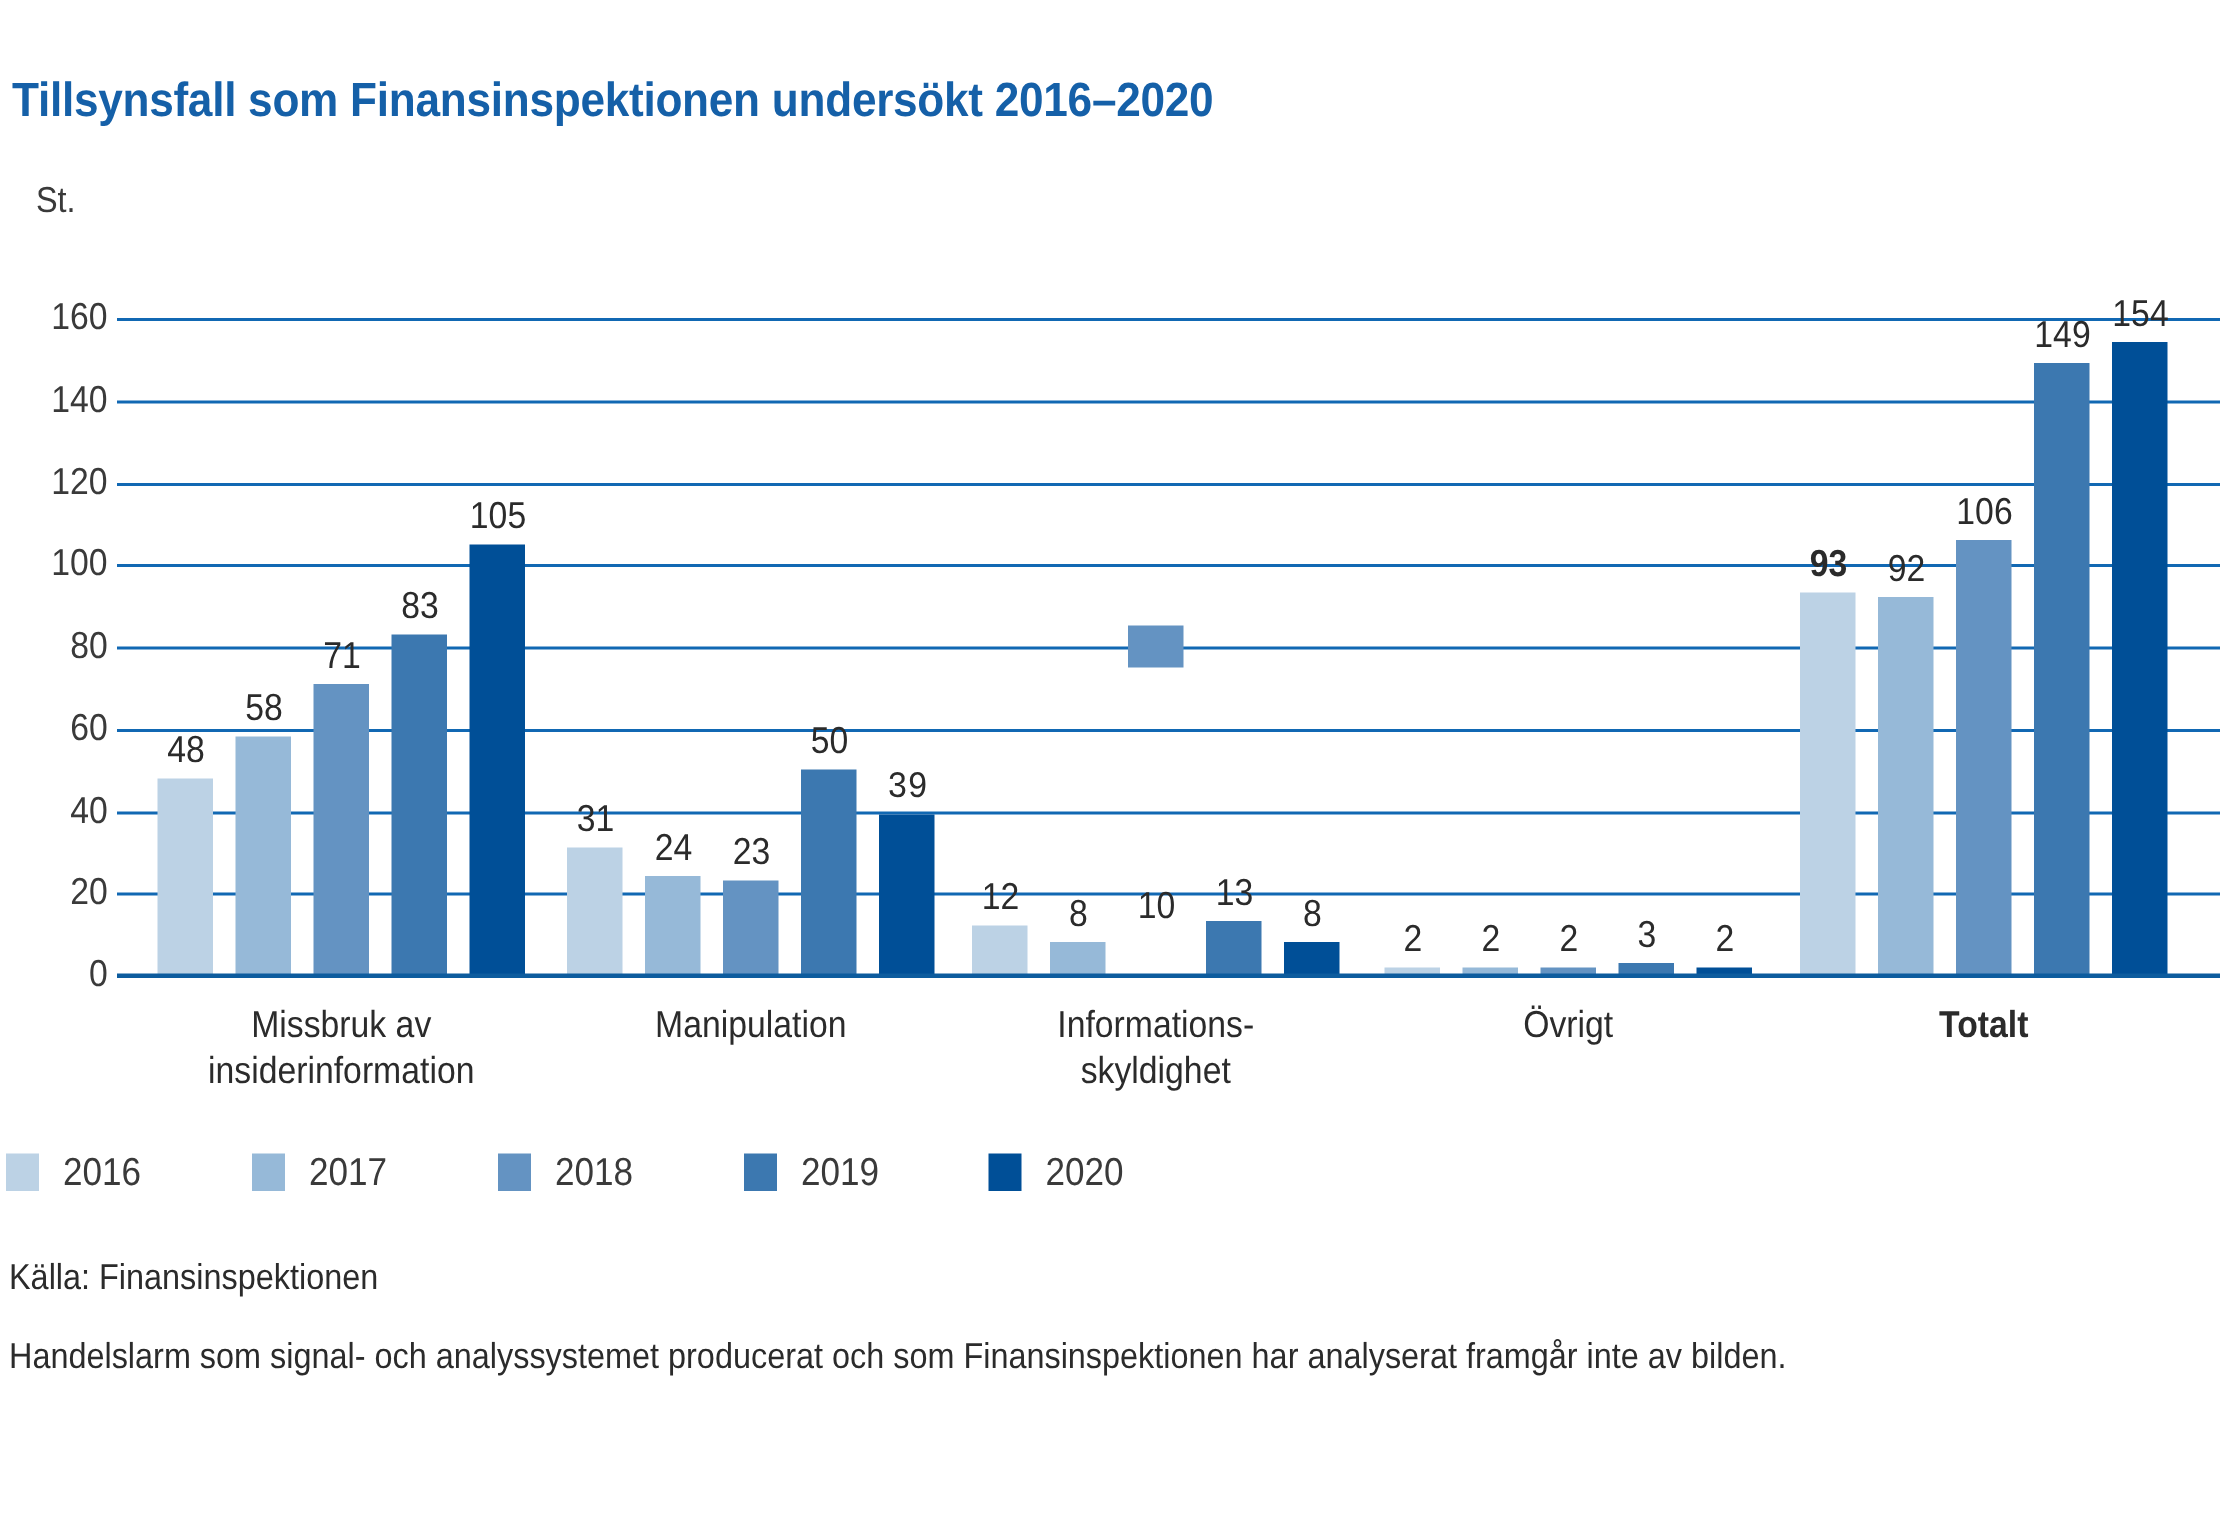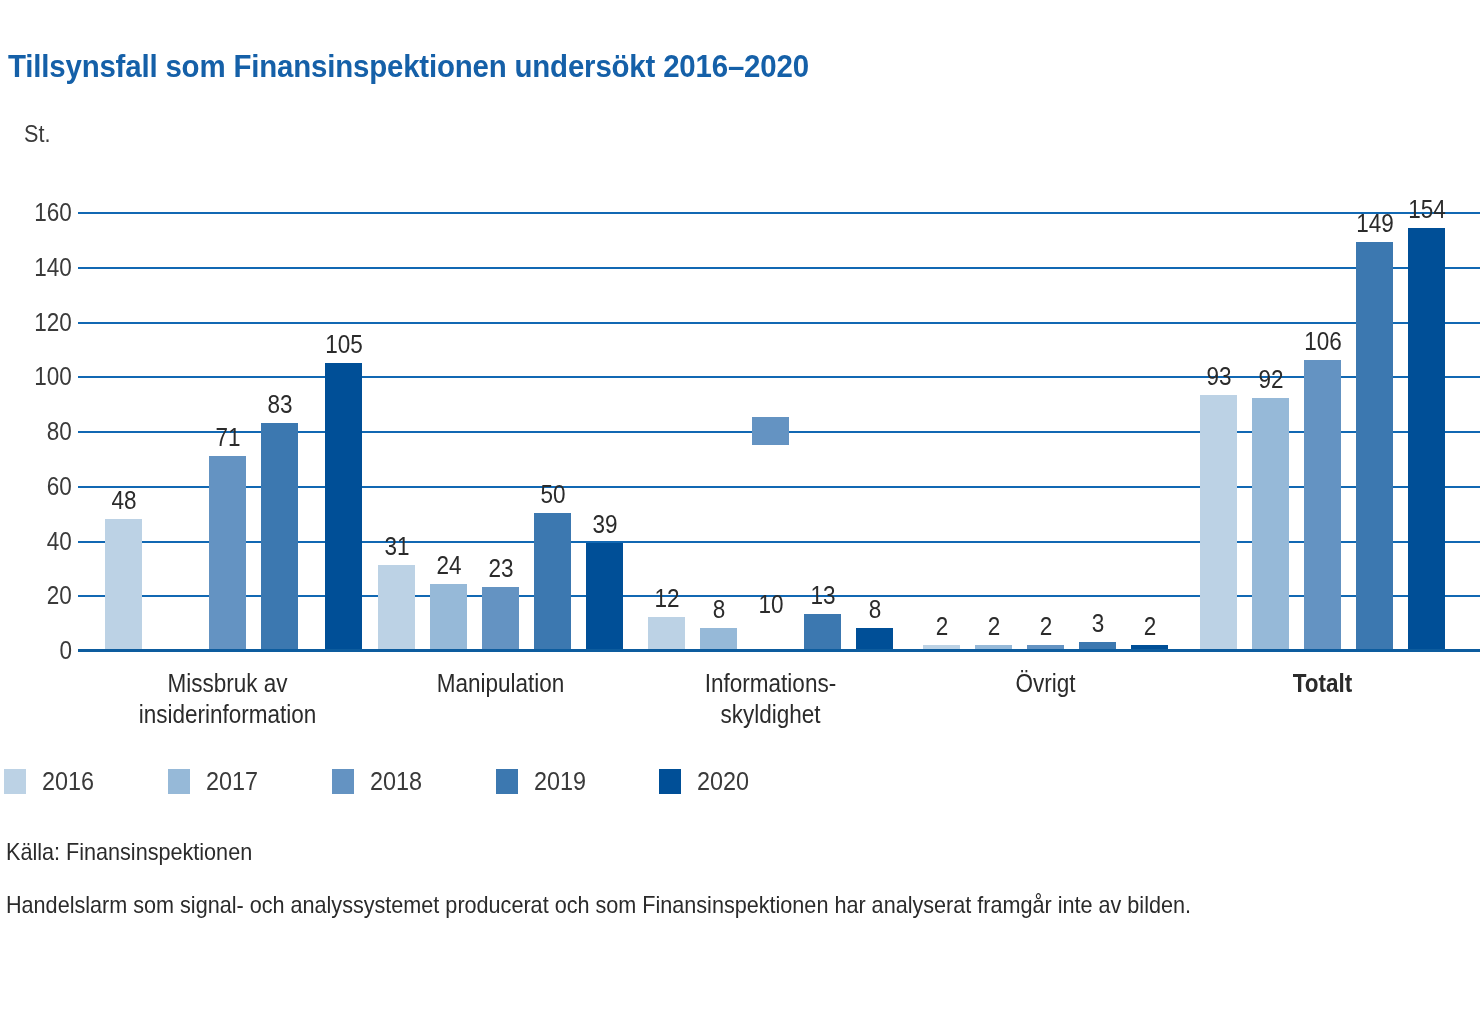--- a/index.html
+++ b/index.html
@@ -140,29 +140,33 @@
         <div class="ytick" style="top: 328.5px;">40</div>
         <div class="ytick" style="top: 383.25px;">20</div>
         <div class="ytick" style="top: 438px;">0</div>
       </div>
     <div id="bars">
         <div class="group" style="left: 27px; width: 245px;">
           <div class="bar-wrap" style="left: 0px; width: 37px; height: 438px;">
             <div class="bar" style="height: 131.4px; background: rgb(188, 210, 229);"></div>
             <div class="bar-label" style="bottom: 135.4px;">48</div>
           </div>
+          <div class="bar-wrap" style="left: 52px; width: 37px; height: 438px;">
+            <div class="bar" style="height: 158.775px; background: rgb(150, 185, 216);"></div>
+            <div class="bar-label" style="bottom: 162.775px;">58</div>
+          </div>
           <div class="bar-wrap" style="left: 104px; width: 37px; height: 438px;">
             <div class="bar" style="height: 194.362px; background: rgb(100, 147, 194);"></div>
             <div class="bar-label" style="bottom: 198.362px;">71</div>
           </div>
           <div class="bar-wrap" style="left: 156px; width: 37px; height: 438px;">
             <div class="bar" style="height: 227.213px; background: rgb(60, 120, 176);"></div>
             <div class="bar-label" style="bottom: 231.213px;">83</div>
           </div>
-          <div class="bar-wrap" style="left: 220px; width: 37px; height: 438px;">
+          <div class="bar-wrap" style="left: 208px; width: 37px; height: 438px;">
             <div class="bar" style="height: 287.438px; background: rgb(0, 79, 151);"></div>
             <div class="bar-label" style="bottom: 291.438px;">105</div>
           </div>
         </div>
         <div class="group" style="left: 300px; width: 245px;">
           <div class="bar-wrap" style="left: 0px; width: 37px; height: 438px;">
             <div class="bar" style="height: 84.8625px; background: rgb(188, 210, 229);"></div>
             <div class="bar-label" style="bottom: 88.8625px;">31</div>
           </div>
           <div class="bar-wrap" style="left: 52px; width: 37px; height: 438px;">
@@ -170,21 +174,21 @@
             <div class="bar-label" style="bottom: 69.7px;">24</div>
           </div>
           <div class="bar-wrap" style="left: 104px; width: 37px; height: 438px; align-items: center;">
             <div class="bar" style="height: 62.9625px; background: rgb(100, 147, 194);"></div>
             <div class="bar-label" style="bottom: 66.9625px;">23</div>
           </div>
           <div class="bar-wrap" style="left: 156px; width: 37px; height: 438px;">
             <div class="bar" style="height: 136.875px; background: rgb(60, 120, 176);"></div>
             <div class="bar-label" style="bottom: 140.875px;">50</div>
           </div>
-          <div class="bar-wrap" style="left: 208px; width: 37px; height: 438px;">
+          <div class="bar-wrap" style="left: 208px; width: 37px; height: 438px; font-family: Liberation Mono, monospace;">
             <div class="bar" style="height: 106.763px; background: rgb(0, 79, 151);"></div>
             <div class="bar-label" style="bottom: 110.763px;">39</div>
           </div>
         </div>
         <div class="group" style="left: 570px; width: 245px;">
           <div class="bar-wrap" style="left: 0px; width: 37px; height: 438px;">
             <div class="bar" style="height: 32.85px; background: rgb(188, 210, 229);"></div>
             <div class="bar-label" style="bottom: 36.85px;">12</div>
           </div>
           <div class="bar-wrap" style="left: 52px; width: 37px; height: 438px;">
@@ -220,21 +224,21 @@
           <div class="bar-wrap" style="left: 156px; width: 37px; height: 438px;">
             <div class="bar" style="height: 8.2125px; background: rgb(60, 120, 176);"></div>
             <div class="bar-label" style="bottom: 12.2125px;">3</div>
           </div>
           <div class="bar-wrap" style="left: 208px; width: 37px; height: 438px;">
             <div class="bar" style="height: 5.475px; background: rgb(0, 79, 151);"></div>
             <div class="bar-label" style="bottom: 9.475px;">2</div>
           </div>
         </div>
         <div class="group" style="left: 1122px; width: 245px;">
-          <div class="bar-wrap" style="left: 0px; width: 37px; height: 438px;">
+          <div class="bar-wrap" style="left: 0px; width: 37px; height: 438px; font-weight: bold;">
             <div class="bar" style="height: 254.588px; background: rgb(188, 210, 229);"></div>
             <div class="bar-label" style="bottom: 258.587px;">93</div>
           </div>
           <div class="bar-wrap" style="left: 52px; width: 37px; height: 438px;">
             <div class="bar" style="height: 251.85px; background: rgb(150, 185, 216);"></div>
             <div class="bar-label" style="bottom: 255.85px;">92</div>
           </div>
           <div class="bar-wrap" style="left: 104px; width: 37px; height: 438px;">
             <div class="bar" style="height: 290.175px; background: rgb(100, 147, 194);"></div>
             <div class="bar-label" style="bottom: 294.175px;">106</div>

